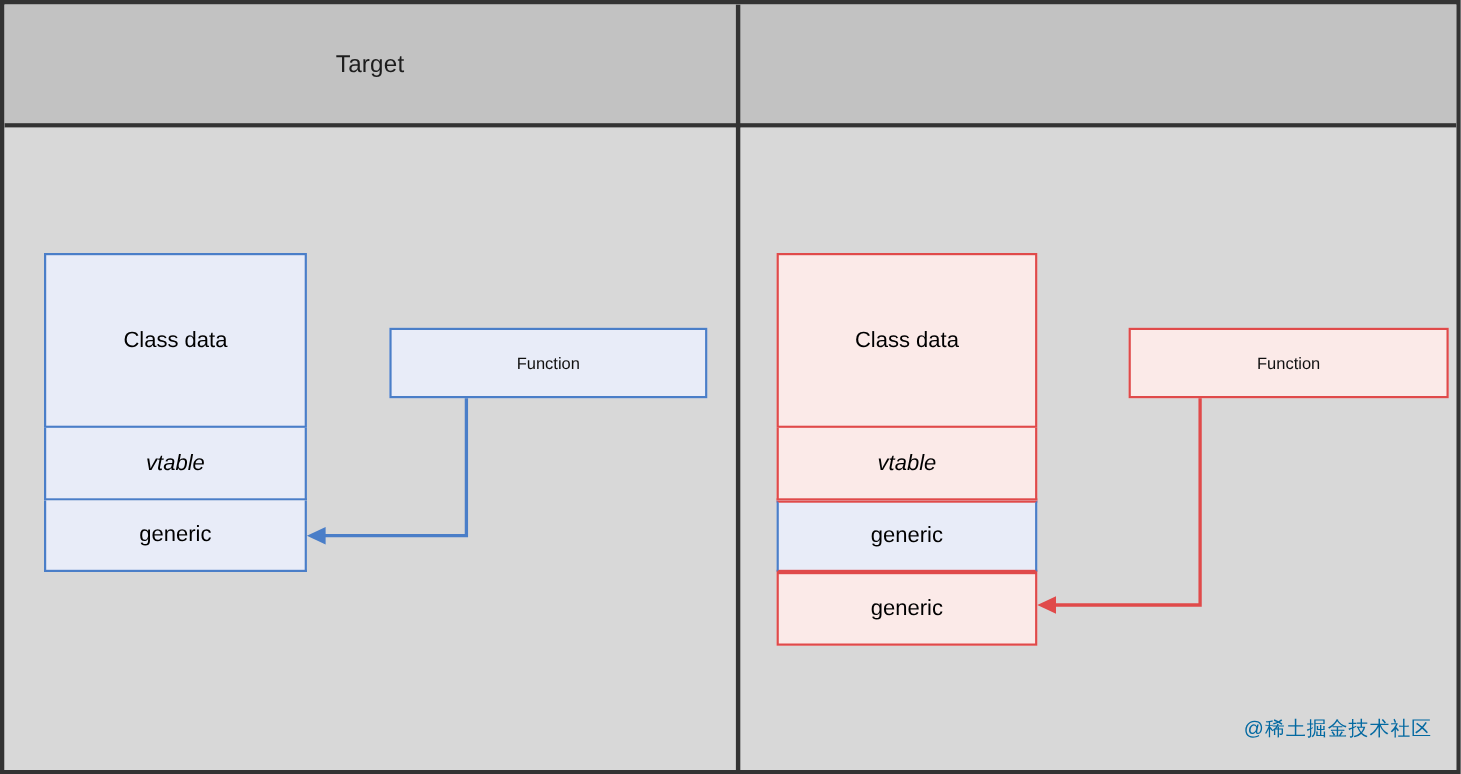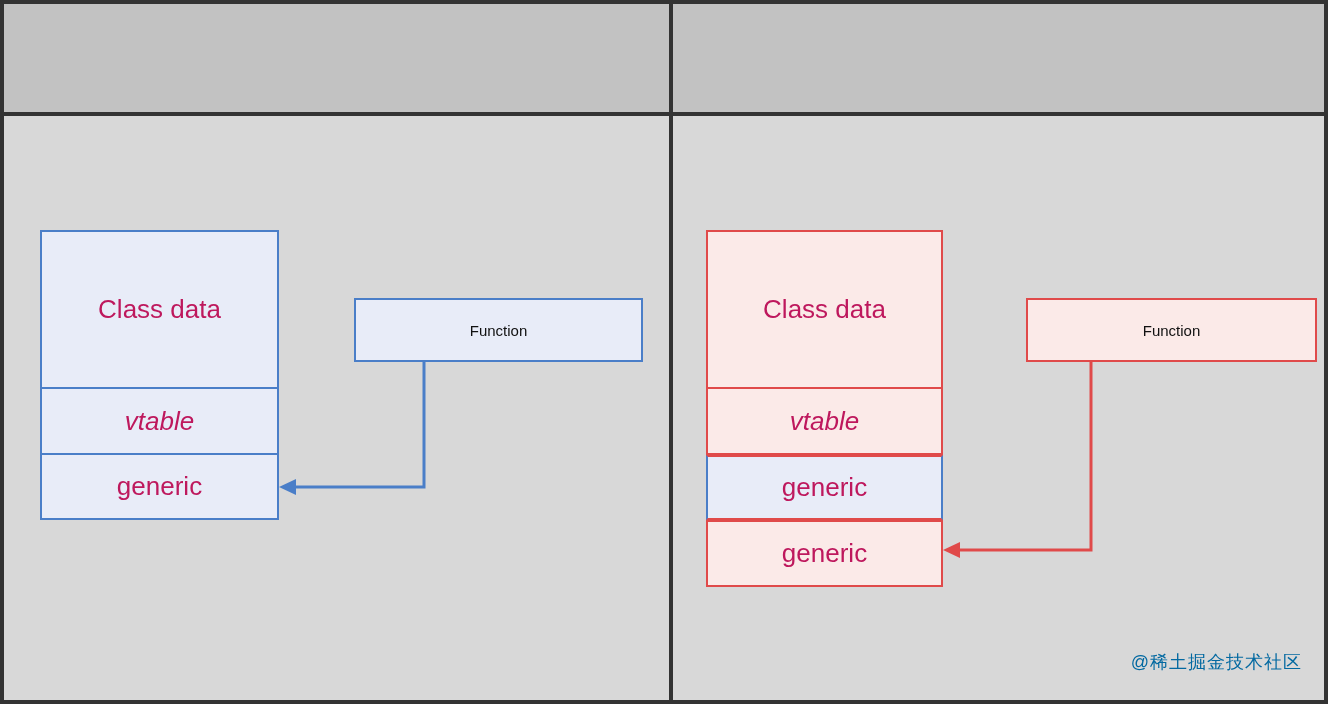--- a/index.html
+++ b/index.html
@@ -69,22 +69,22 @@
     box-sizing: border-box;
   }
   .class-block.target { left: 36px;  top: 226px; width: 239px; }
   .class-block.hook   { left: 702px; top: 226px; width: 237px; }
 
   .row {
     box-sizing: border-box;
     display: flex;
     align-items: center;
     justify-content: center;
-    font-size: 26px;
-    color: #be185d;
+    font-size: 20px;
+    color: #000000;
   }
 
   
   .row.blue {
     background: #e8ecf8;
     border: 2px solid #4a7ec8;
   }
   .row.blue + .row.blue { border-top: none; }
 
   
@@ -150,20 +150,21 @@
     letter-spacing: 1px;
     user-select: none;
   }
 </style>
 </head>
 <body>
 
 <div id="root">
 
   <div class="header-band">
+    <div class="header-cell left">Target</div>
   </div>
 
   <div class="panel-body left"></div>
   <div class="panel-body right"></div>
 
   <div class="panel-divider"></div>
 
   <div class="class-block target">
     <div class="row blue h-class">Class data</div>
     <div class="row blue h-vtable">vtable</div>

